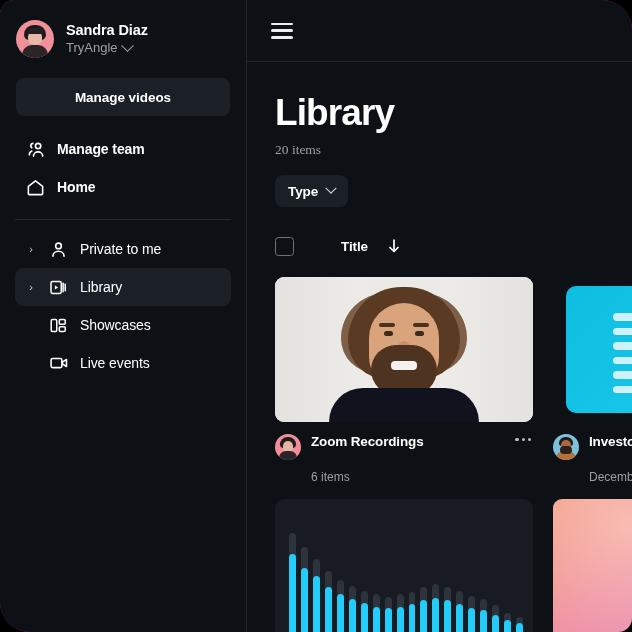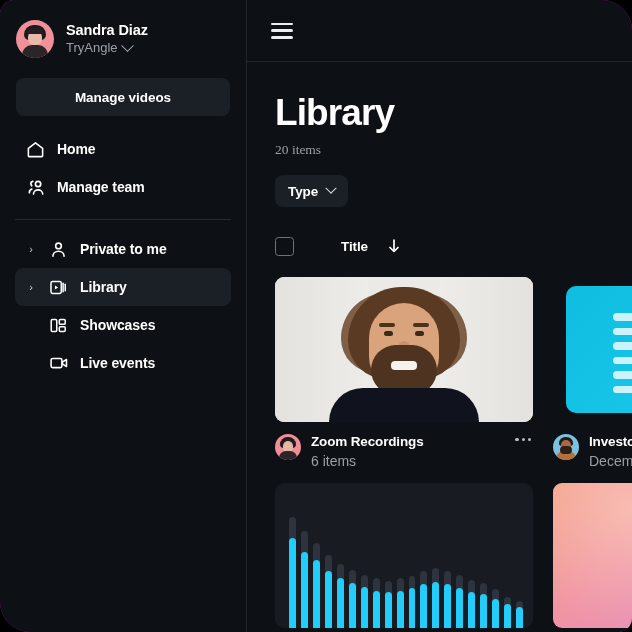--- a/index.html
+++ b/index.html
@@ -128,21 +128,21 @@
     position: relative;
   }
   .nav-item.active { background: #1b2027; }
   .nav-label {
     color: #ffffff;
     font-size: 14px;
     font-weight: bold;
     letter-spacing: -0.1px;
     white-space: nowrap;
   }
-  .nav-label.sub { font-weight: bold; }
+  .nav-label.sub { font-weight: normal; }
 
   .nav-icon {
     width: 21px; height: 21px;
     flex: 0 0 21px;
     display: flex; align-items: center; justify-content: center;
   }
   .nav-icon svg { display: block; }
 
   .divider {
     height: 1px;
@@ -365,21 +365,21 @@
              background:#2e2018; border-radius:6px; }
   .av2-body { position:absolute; bottom:0; left:3px; width:20px; height:9px;
              background:#b5703a; border-radius:8px 8px 0 0; }
 
   .meta-text { flex: 1 1 auto; min-width: 0; }
   .meta-title {
     color:#ffffff; font-size:13.5px; font-weight:bold;
     letter-spacing:-0.15px; line-height:16px; white-space:nowrap;
   }
   .meta-sub {
-    color:#9aa0a6; font-size:14px; margin-top:4px; line-height:15px; white-space:nowrap;
+    color:#9aa0a6; font-size:12px; margin-top:20px; line-height:15px; white-space:nowrap;
   }
   .more-dots {
     flex: 0 0 auto;
     display:flex; gap:3px; align-items:center;
     padding: 4px 2px 0 2px;
     cursor:pointer;
   }
   .more-dots i { width:3.2px; height:3.2px; border-radius:50%; background:#b9bfc4; display:block; }
 </style>
 </head>
@@ -401,40 +401,40 @@
         <div class="user-org-row">
           <span class="user-org">TryAngle</span>
           <span class="chev-sm"></span>
         </div>
       </div>
     </div>
 
     <button class="manage-btn">Manage videos</button>
 
     <nav class="nav">
-
-      <div class="nav-item">
-        <span class="nav-icon">
-          <svg width="19" height="19" viewBox="0 0 24 24" fill="none" stroke="#fff" stroke-width="2" stroke-linecap="round" stroke-linejoin="round">
-            <path d="M3 10.5L12 3.5l9 7V20a1 1 0 0 1-1 1H4a1 1 0 0 1-1-1z"></path>
-          </svg>
-        </span>
-        <span class="nav-label">Home</span>
-      </div>
 
       <div class="nav-item">
         <span class="nav-icon">
           <svg width="20" height="20" viewBox="0 0 24 24" fill="none" stroke="#fff" stroke-width="2" stroke-linecap="round" stroke-linejoin="round">
             <circle cx="14.5" cy="8.5" r="3.2"></circle>
             <path d="M9 20.5c0-3 2.5-5 5.5-5s5.5 2 5.5 5"></path>
             <path d="M8.2 5.2a3 3 0 0 0-2.4 3 3 3 0 0 0 1.1 2.3"></path>
             <path d="M4 19c0-2.2 1.2-3.8 3-4.5"></path>
           </svg>
         </span>
         <span class="nav-label">Manage team</span>
+      </div>
+
+      <div class="nav-item">
+        <span class="nav-icon">
+          <svg width="19" height="19" viewBox="0 0 24 24" fill="none" stroke="#fff" stroke-width="2" stroke-linecap="round" stroke-linejoin="round">
+            <path d="M3 10.5L12 3.5l9 7V20a1 1 0 0 1-1 1H4a1 1 0 0 1-1-1z"></path>
+          </svg>
+        </span>
+        <span class="nav-label">Home</span>
       </div>
 
       <div class="divider"></div>
 
       <div class="nav-item">
         <span class="caret">›</span>
         <span class="nav-icon">
           <svg width="19" height="19" viewBox="0 0 24 24" fill="none" stroke="#fff" stroke-width="2" stroke-linecap="round" stroke-linejoin="round">
             <circle cx="12" cy="7.5" r="3.6"></circle>
             <path d="M5 20.5c0-3.6 3.1-6.2 7-6.2s7 2.6 7 6.2"></path>

